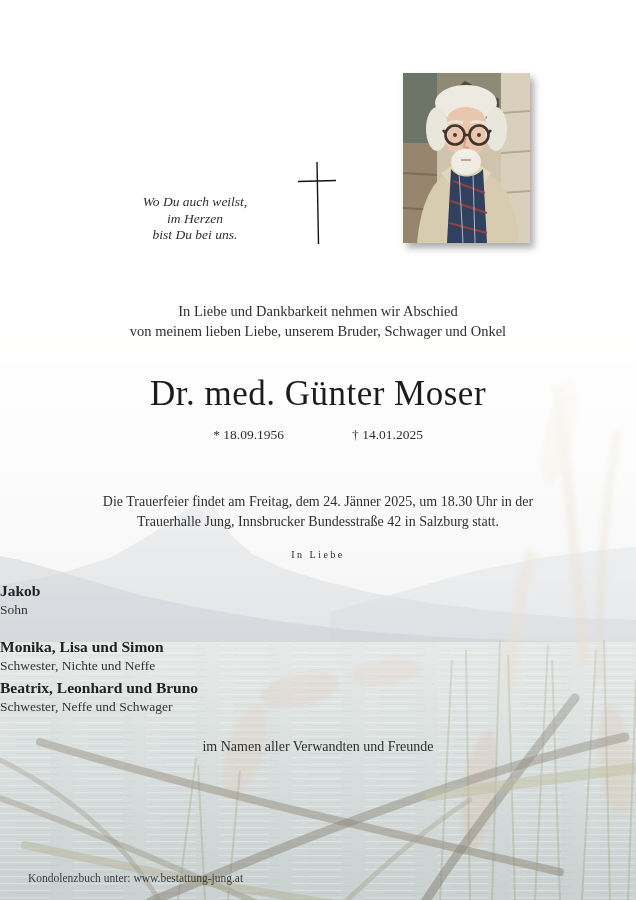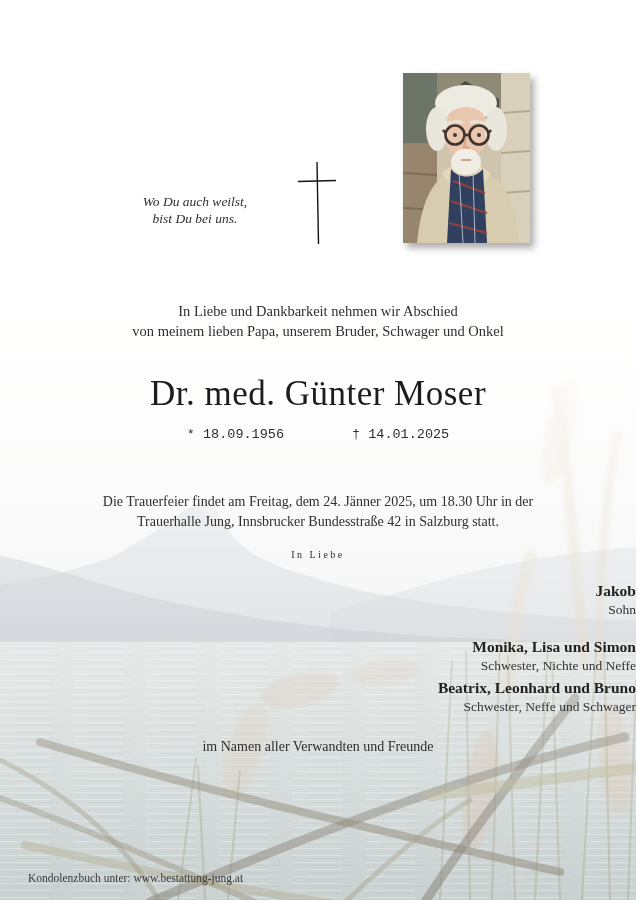--- a/index.html
+++ b/index.html
@@ -16,25 +16,25 @@
   .cross{position:absolute;left:297px;top:160px;width:42px;height:86px;}
   .photo{
     position:absolute;left:403px;top:73px;width:127px;height:170px;
     box-shadow:4px 5px 7px rgba(70,70,70,0.45);
   }
   .photo svg{display:block;}
   .intro{top:301px;font-size:14.5px;line-height:20px;color:#2e2e2e;}
   .name{top:374px;font-size:35px;line-height:40px;color:#1c1c1c;letter-spacing:0.5px;}
   .dates{
     position:absolute;left:0;top:427px;width:636px;display:flex;
-    justify-content:center;gap:68px;font-size:13.5px;color:#2e2e2e;font-family:Liberation Mono, monospace;
+    justify-content:center;gap:68px;font-size:13.5px;color:#2e2e2e;
   }
   .ceremony{top:492px;font-size:14px;line-height:19.5px;color:#2e2e2e;}
   .mourners-heading{top:549px;font-size:10px;letter-spacing:2.5px;color:#2c2c2c;}
-  .group{position:absolute;left:0;width:636px;text-align:right;}
+  .group{position:absolute;left:0;width:636px;text-align:left;}
   .group .names{font-size:15.5px;font-weight:bold;line-height:20px;color:#222;}
   .group .relation{font-size:13.5px;line-height:17px;color:#333;}
   .g0{top:581px;}
   .g1{top:637px;}
   .g2{top:678px;}
   .closing{top:739px;font-size:14px;color:#2e2e2e;}
   .footer{
     position:absolute;left:28px;top:872px;font-size:11.5px;color:#3a3a3a;text-align:right;font-family:Liberation Serif, serif;
   }
 </style>
@@ -126,20 +126,21 @@
         <path d="M345,902 C390,860 430,825 470,800" stroke="#7b7452" stroke-width="5" opacity="0.4"></path>
         <path d="M0,760 C60,790 120,835 160,902" stroke="#6f6549" stroke-width="5" opacity="0.4"></path>
       </g>
 
       <rect width="636" height="900" fill="url(#wash)"></rect>
     </svg>
   </div>
 
   <div class="quote">
     <div>Wo Du auch weilst,</div>
+    <div>im Herzen</div>
     <div>bist Du bei uns.</div>
   </div>
 
   <div class="cross">
     <svg width="42" height="86" viewBox="0 0 42 86" xmlns="http://www.w3.org/2000/svg">
       <line x1="20" y1="2" x2="21.5" y2="84" stroke="#141414" stroke-width="1.4"></line>
       <line x1="1" y1="21.5" x2="39" y2="20.5" stroke="#141414" stroke-width="1.4"></line>
     </svg>
   </div>
 
@@ -196,21 +197,21 @@
       <path d="M63,64 L61,74 L66,75" stroke="#d3a288" stroke-width="2" fill="none"></path>
 
       <ellipse cx="63" cy="89" rx="15" ry="13" fill="#efece3"></ellipse>
       <ellipse cx="63" cy="80" rx="10" ry="4" fill="#f2efe7"></ellipse>
       <path d="M58,87 L68,87" stroke="#b98a76" stroke-width="1.5"></path>
     </svg>
   </div>
 
   <div class="abs intro">
     <div>In Liebe und Dankbarkeit nehmen wir Abschied</div>
-    <div>von meinem lieben Papa, unserem Bruder, Schwager und Onkel</div>
+    <div>von meinem lieben Liebe, unserem Bruder, Schwager und Onkel</div>
   </div>
 
   <div class="abs name">Dr. med. Günter Moser</div>
 
   <div class="dates">
     <span>* 18.09.1956</span>
     <span>† 14.01.2025</span>
   </div>
 
   <div class="abs ceremony">

